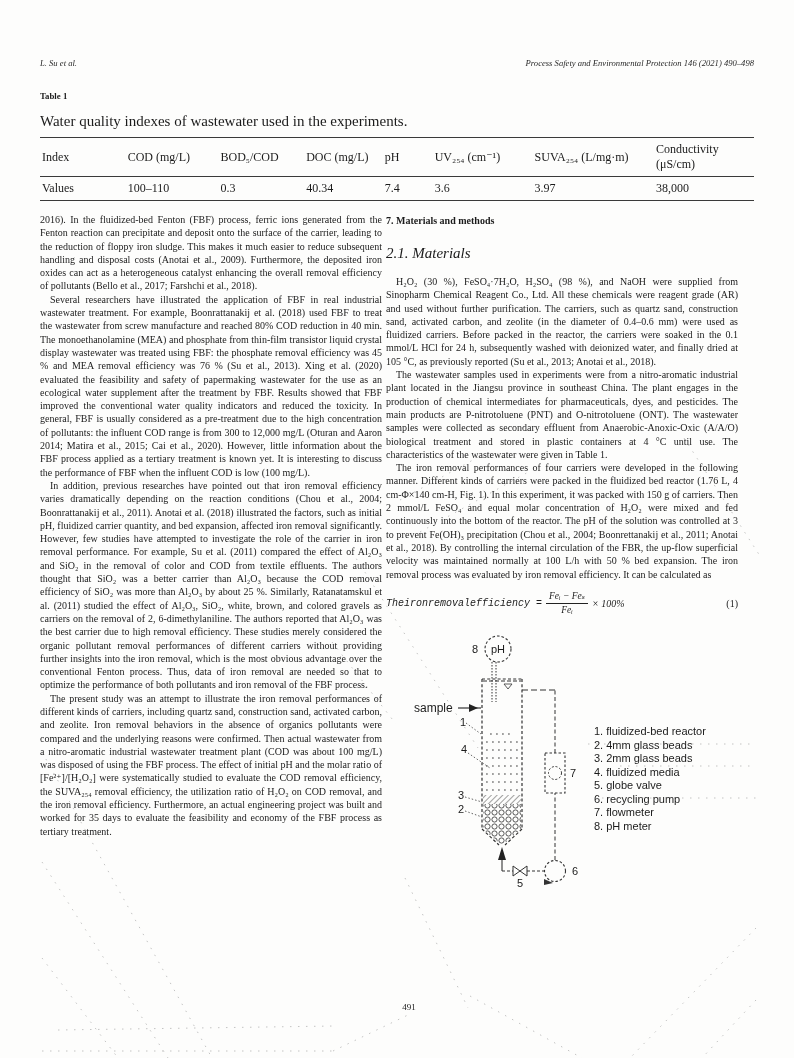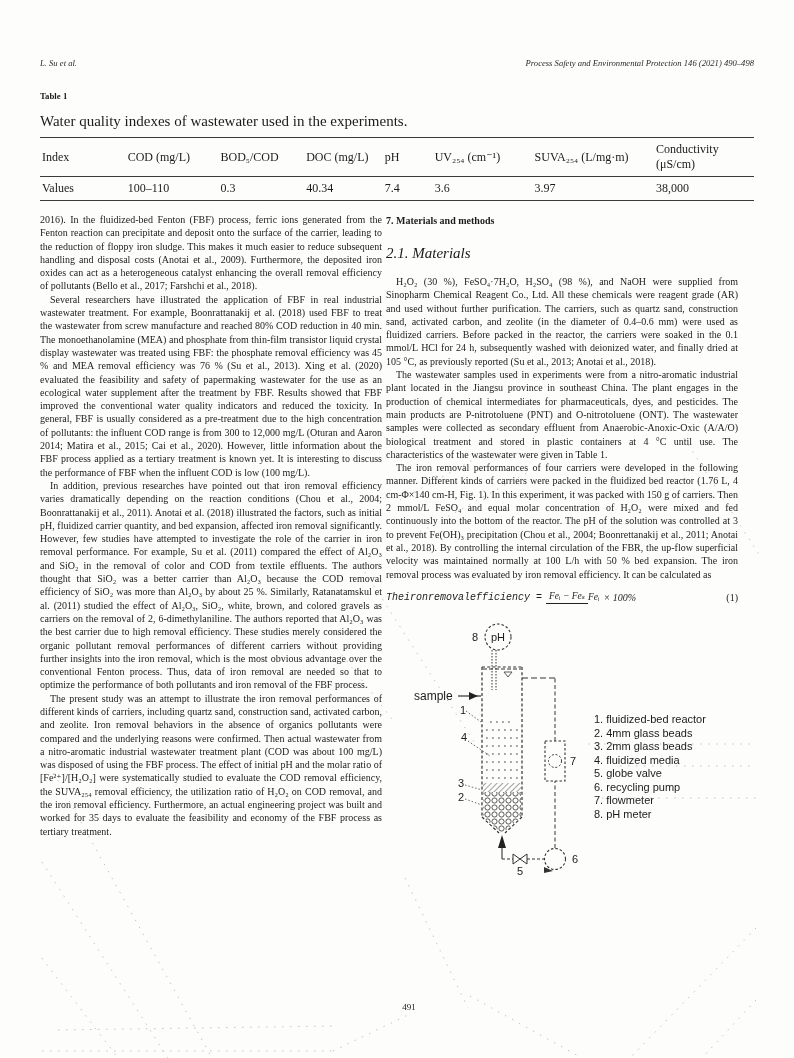--- a/index.html
+++ b/index.html
@@ -22,21 +22,21 @@
   
   .cols{display:flex;gap:4px;margin-top:12px;}
   .col-l{width:342px;}
   .col-r{width:352px;}
   p.body{font-size:10px;line-height:13.3px;text-align:justify;margin:0;text-indent:10px;hyphens:auto;}
   p.body.noindent{text-indent:0;}
   h2.sec{font-size:10px;font-weight:bold;margin:2px 0 19px 0;}
   h3.subsec{font-size:15px;font-weight:normal;font-style:italic;margin:14px 0 13px 0;}
   .eq-row{display:flex;align-items:center;font-size:10px;margin-top:10px;}
   .eq-lhs{font-style:italic;font-family:Liberation Mono, monospace;}
-  .frac{display:inline-flex;flex-direction:row;text-align:center;font-style:italic;margin:0 4px;vertical-align:middle;font-size:9.5px;line-height:11px;}
+  .frac{display:inline-flex;flex-direction:column;text-align:center;font-style:italic;margin:0 4px;vertical-align:middle;font-size:9.5px;line-height:11px;}
   .frac .num{border-bottom:1px solid #222;padding:0 3px 1px 3px;}
   .frac .den{padding-top:1px;}
   .eq-rhs{font-style:italic;}
   .eq-no{margin-left:auto;font-size:10px;}
   
   .figure{margin-top:18px;}
   .fig-caption{font-size:8.8px;text-align:center;margin-top:2px;padding-right:30px;}
   .fig-caption .cap-label{font-weight:bold;}
   
   .pageno{position:absolute;left:12px;top:1002px;width:794px;text-align:center;font-size:9px;}

